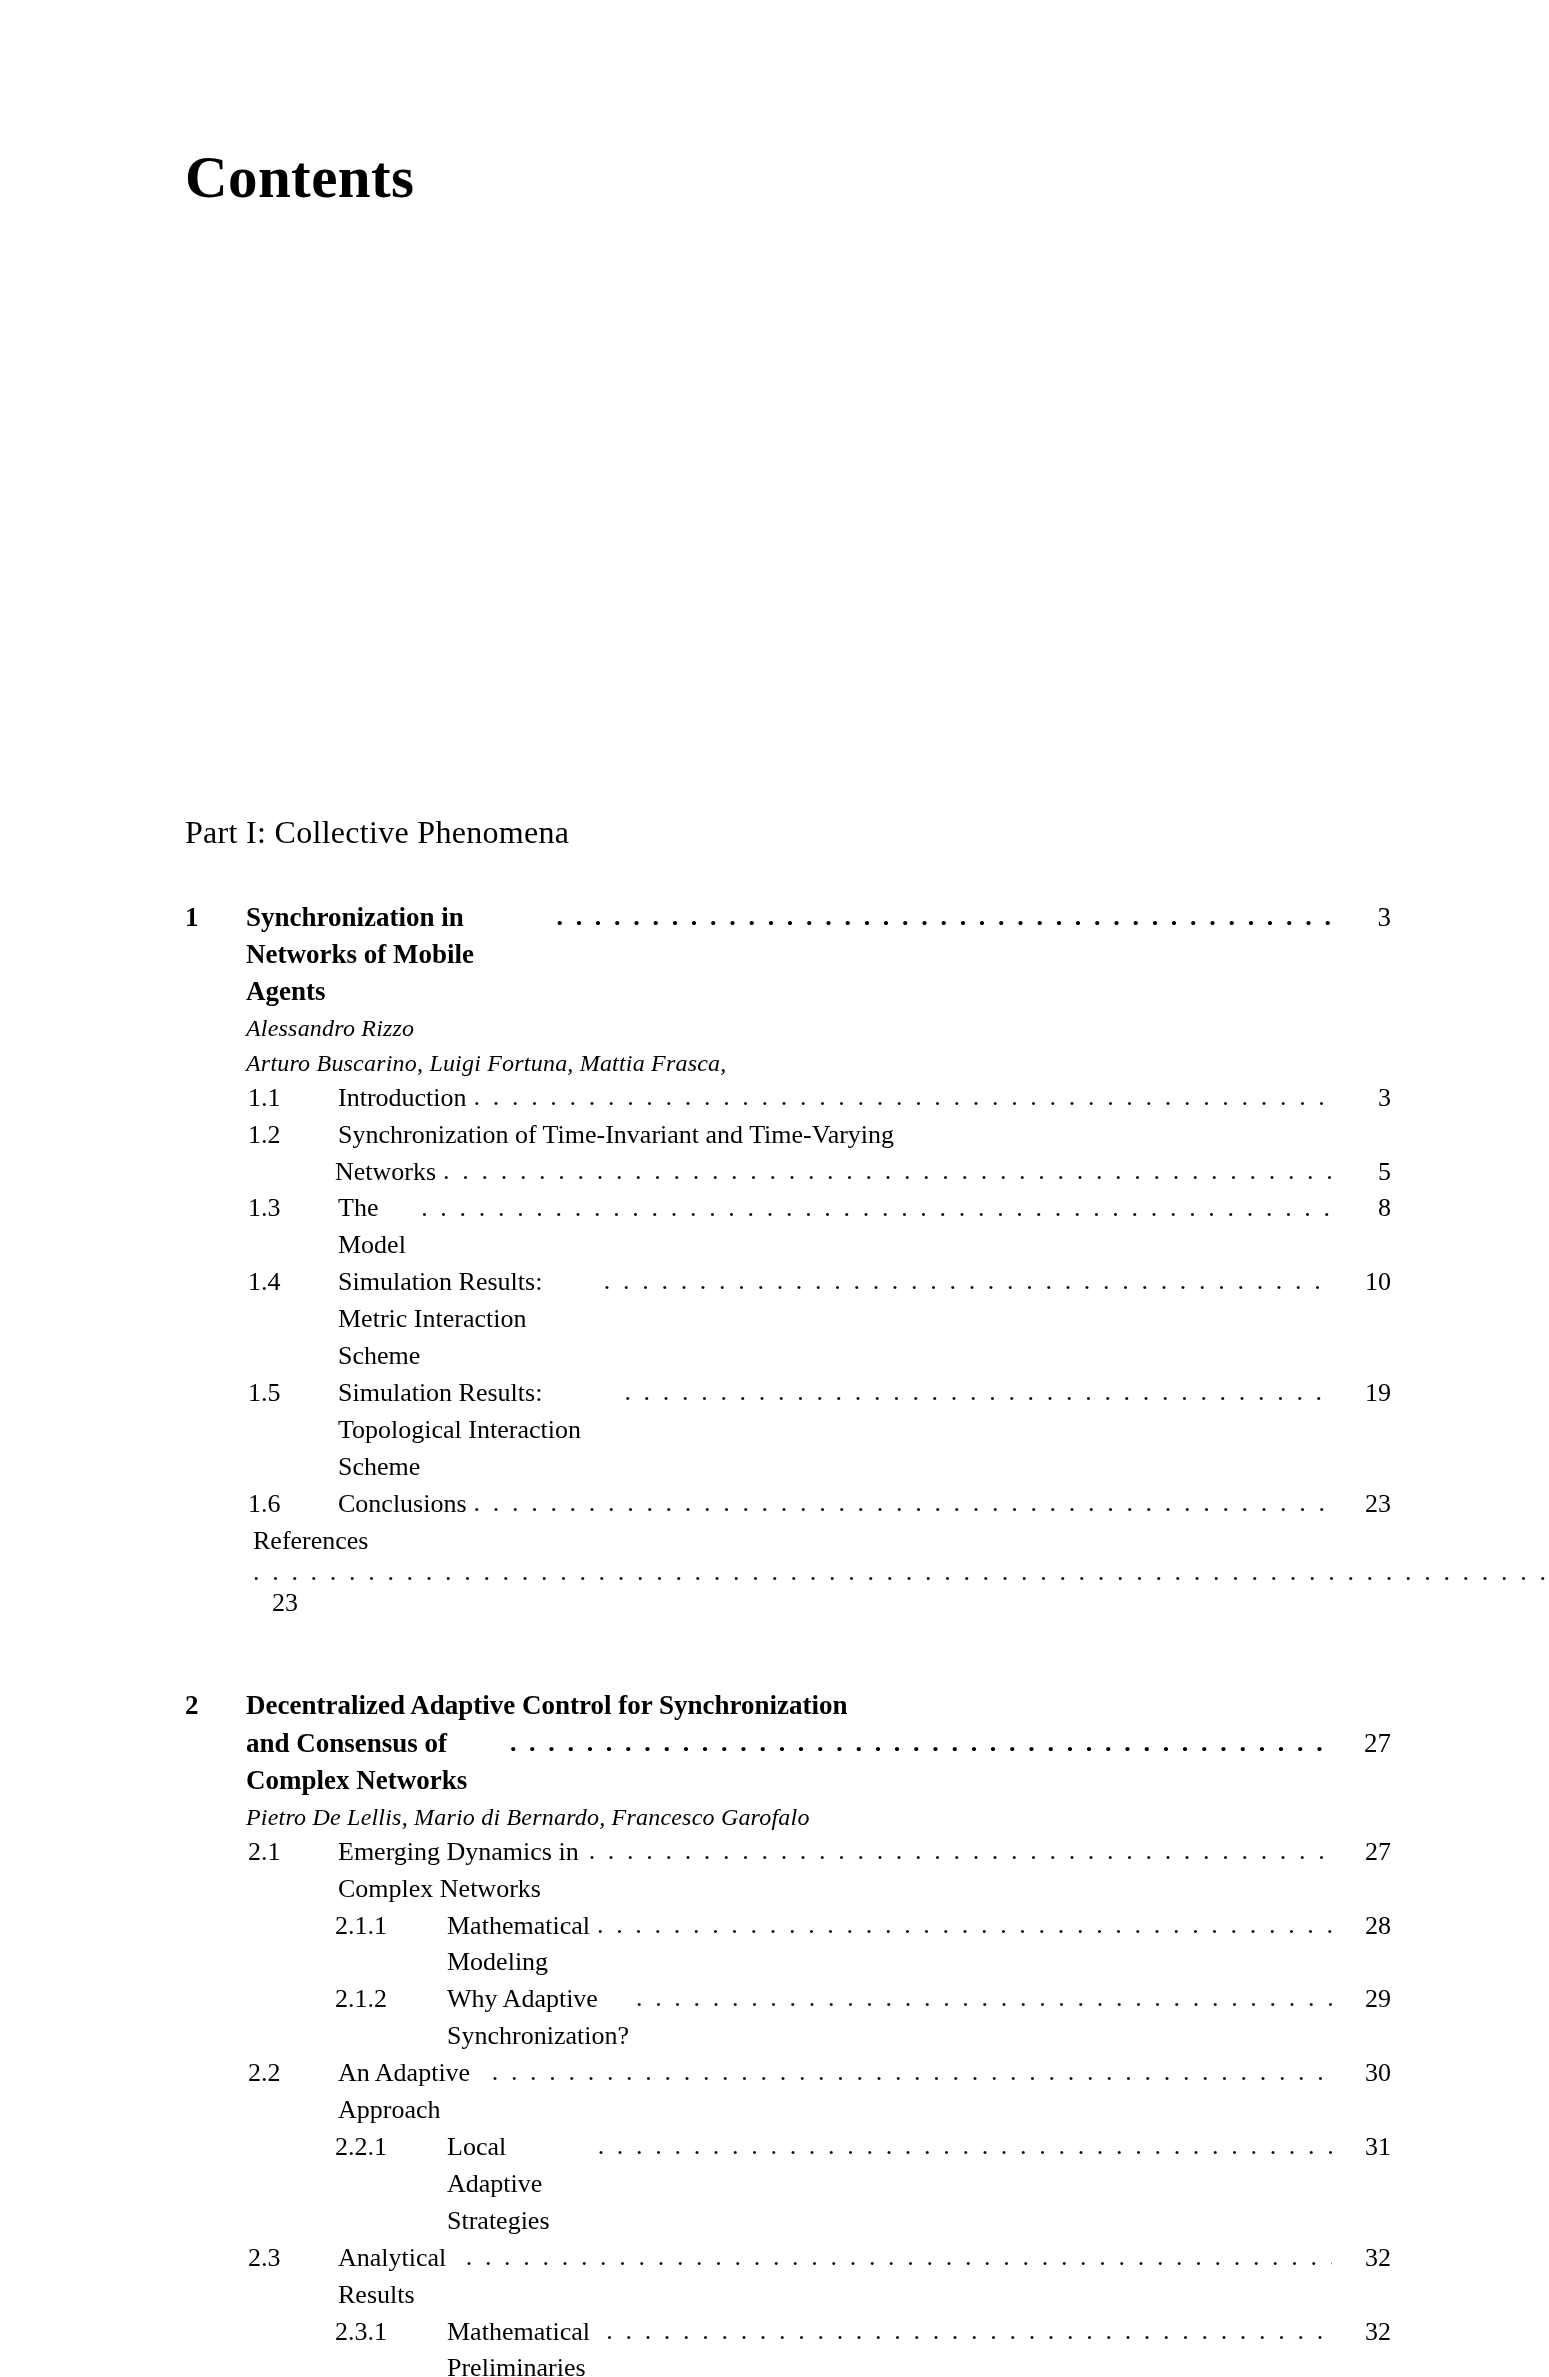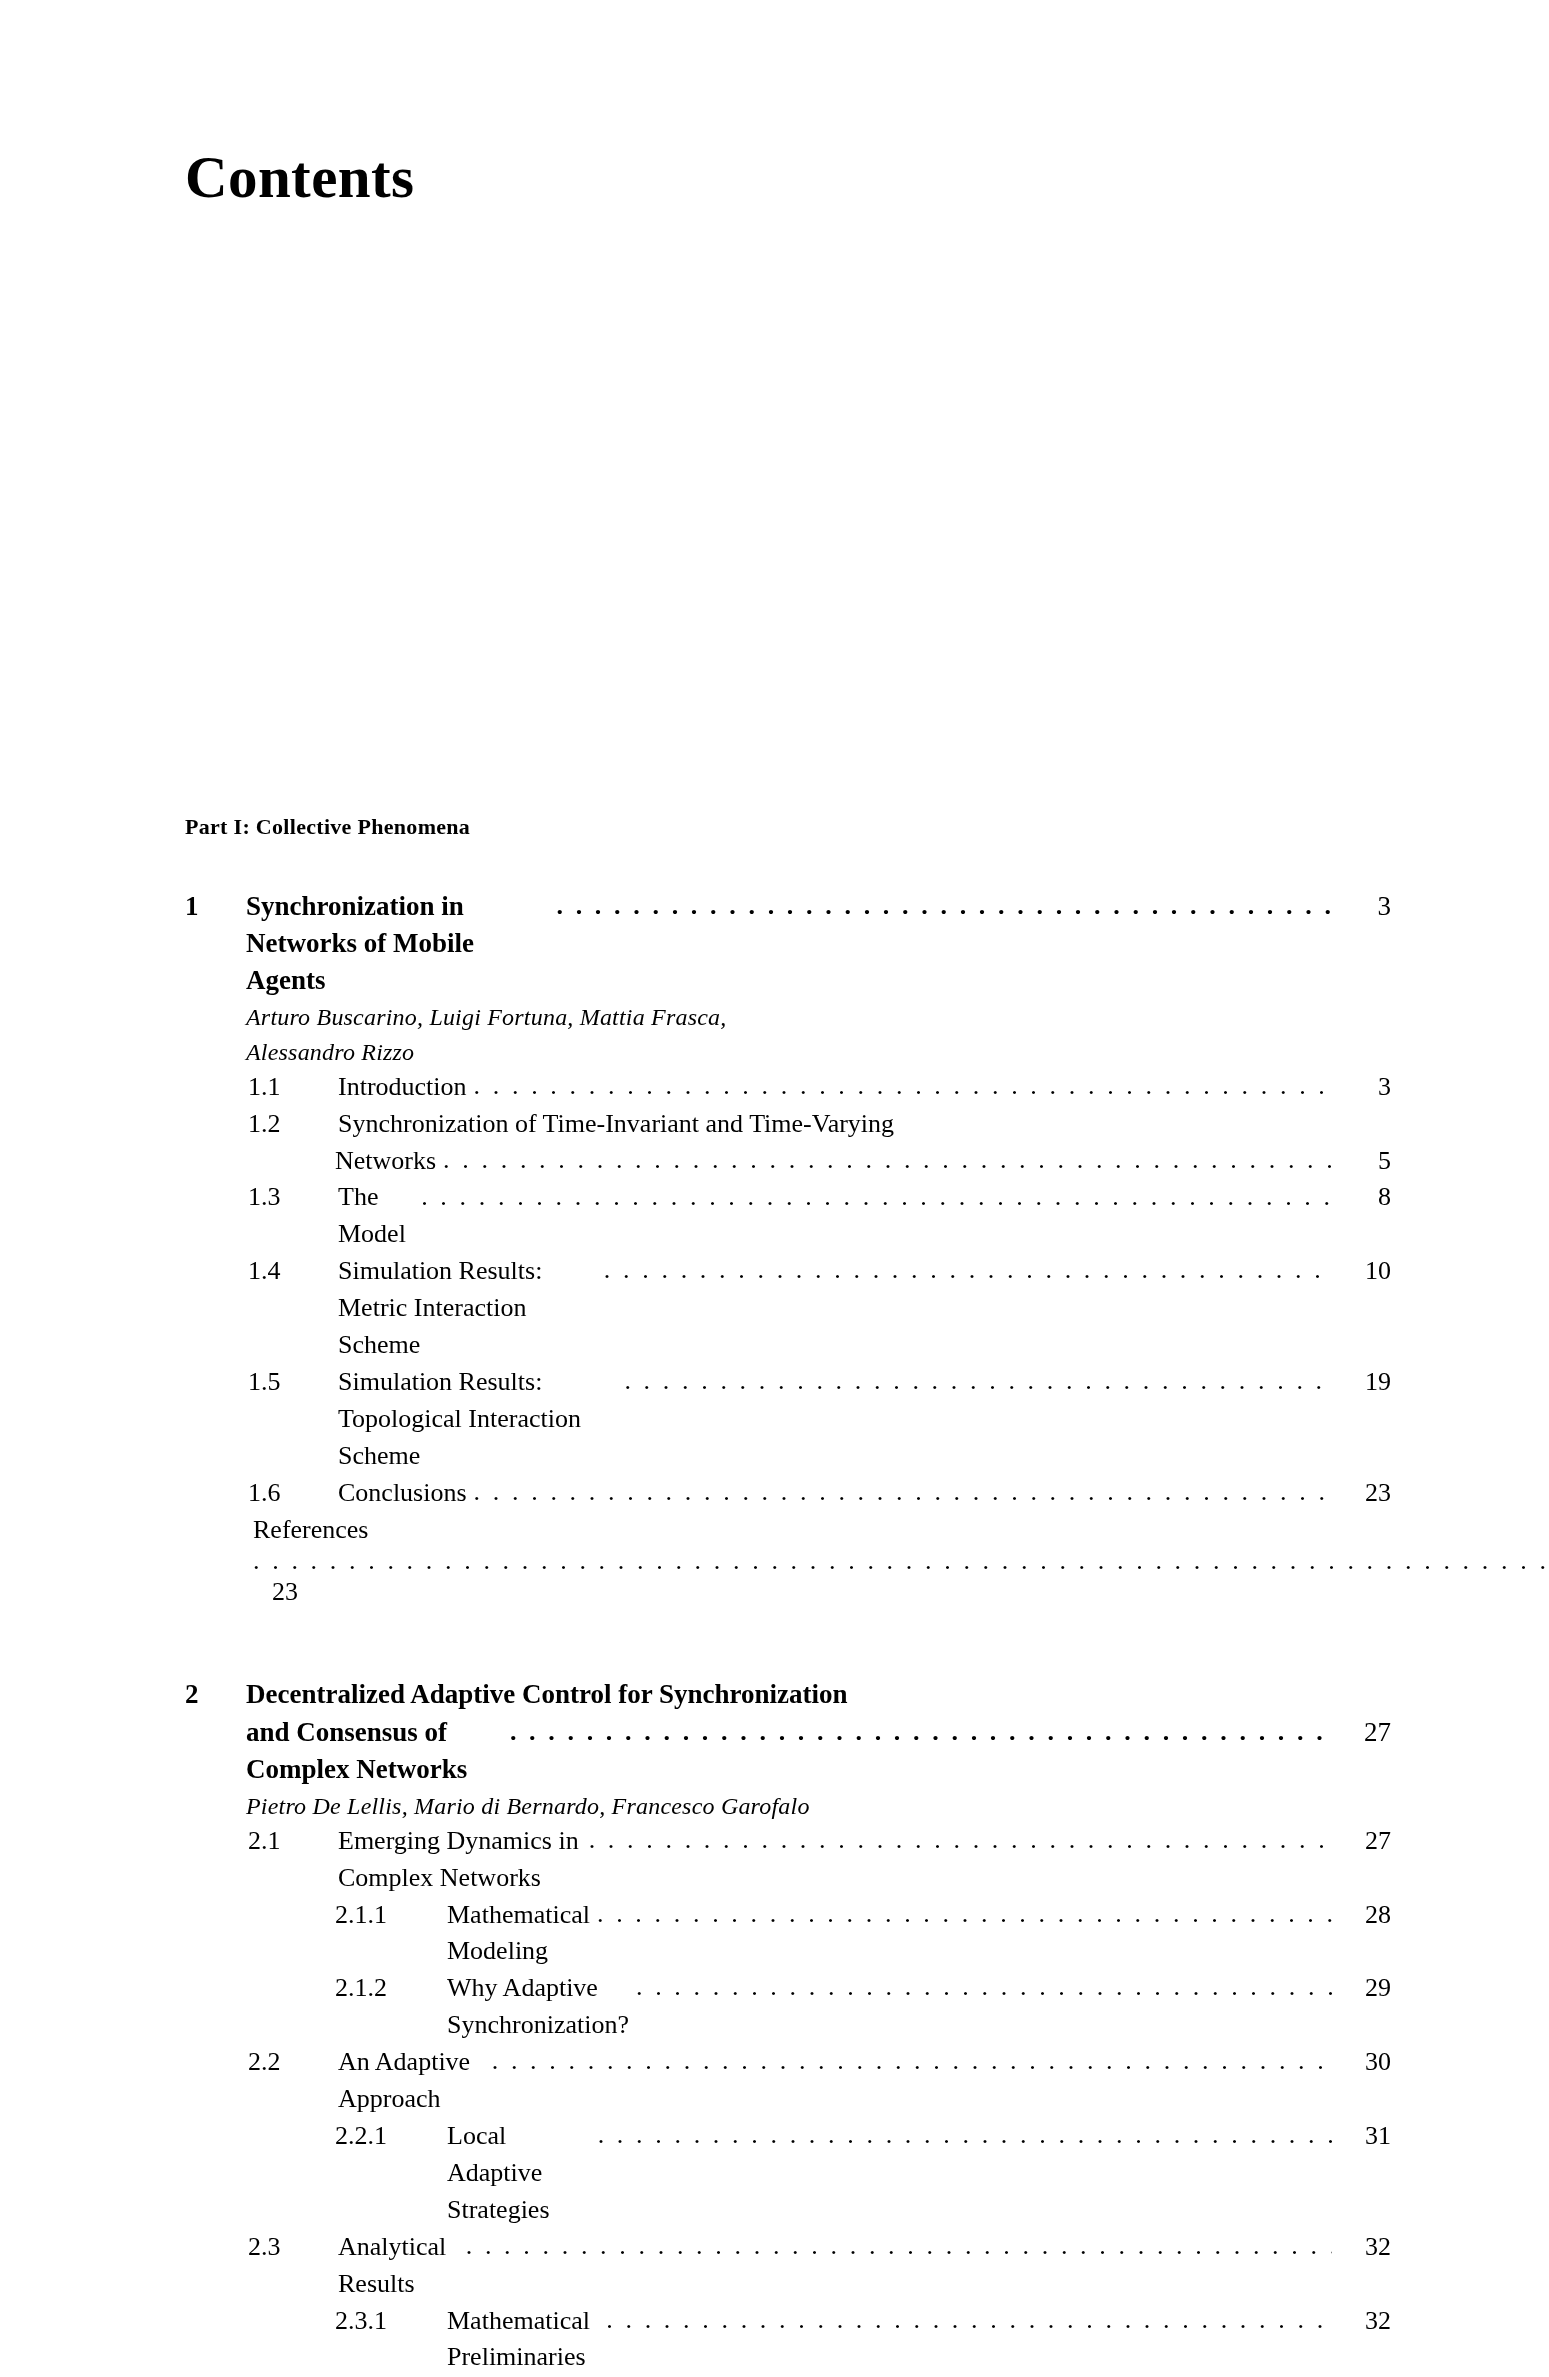--- a/index.html
+++ b/index.html
@@ -34,22 +34,22 @@
     font-family: "Liberation Serif", serif;
     font-weight: bold;
     font-size: 59px;
     letter-spacing: 0.4px;
     margin: 0;
     padding: 0;
     line-height: 1.05;
   }
 
   .part-heading {
-    font-weight: bold;
-    font-size: 22px;
+    font-weight: normal;
+    font-size: 32px;
     margin-top: 605px;
     letter-spacing: 0.3px;
   }
 
   .chapter-block {
     margin-top: 48px;
   }
 
   
   .row {
@@ -165,22 +165,22 @@
 
     <div class="chapter-block">
 
       <div class="row chap-row">
         <span class="num">1</span>
         <span class="txt">Synchronization in Networks of Mobile Agents</span>
         <span class="leader">. . . . . . . . . . . . . . . . . . . . . . . . . . . . . . . . . . . . . . . . . . . . . . . . . . . . . . . . . . . . . . . . . . . . . . . .</span>
         <span class="pageno">3</span>
       </div>
 
+      <div class="authors">Alessandro Rizzo</div>
       <div class="authors">Arturo Buscarino, Luigi Fortuna, Mattia Frasca,</div>
-      <div class="authors">Alessandro Rizzo</div>
 
       <div class="row sec-row">
         <span class="num">1.1</span>
         <span class="txt">Introduction</span>
         <span class="leader">. . . . . . . . . . . . . . . . . . . . . . . . . . . . . . . . . . . . . . . . . . . . . . . . . . . . . . . . . . . . . . . . . . . . . . . .</span>
         <span class="pageno">3</span>
       </div>
 
       <div class="row sec-row">
         <span class="num">1.2</span>

